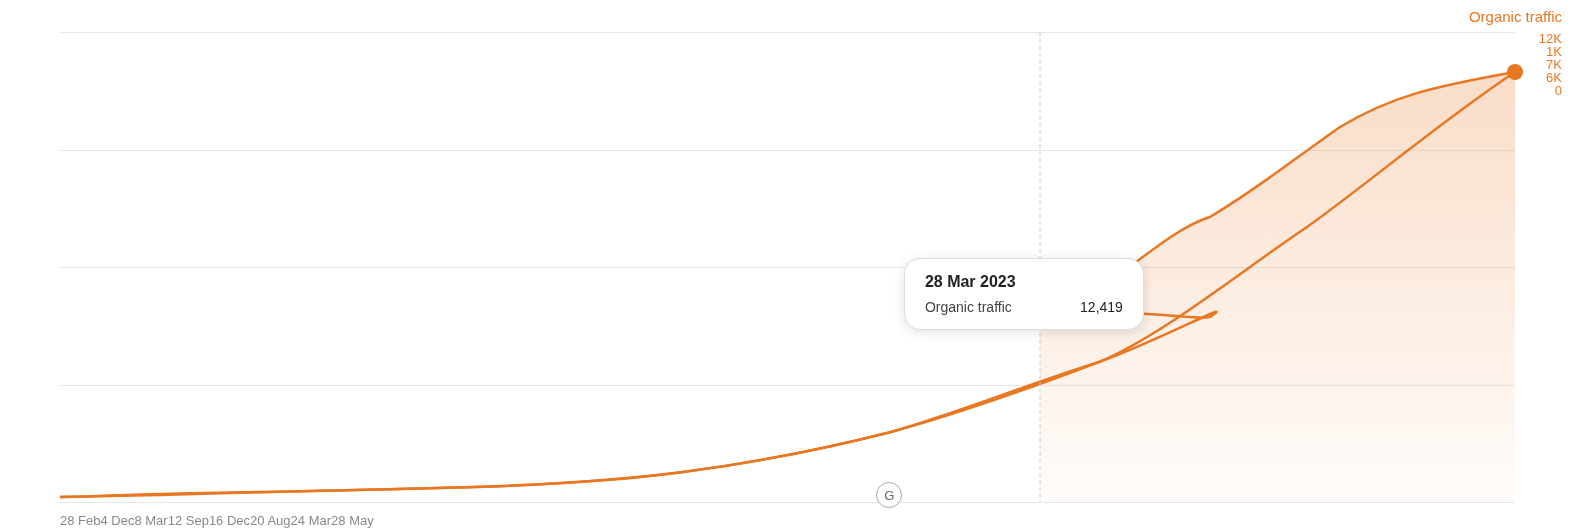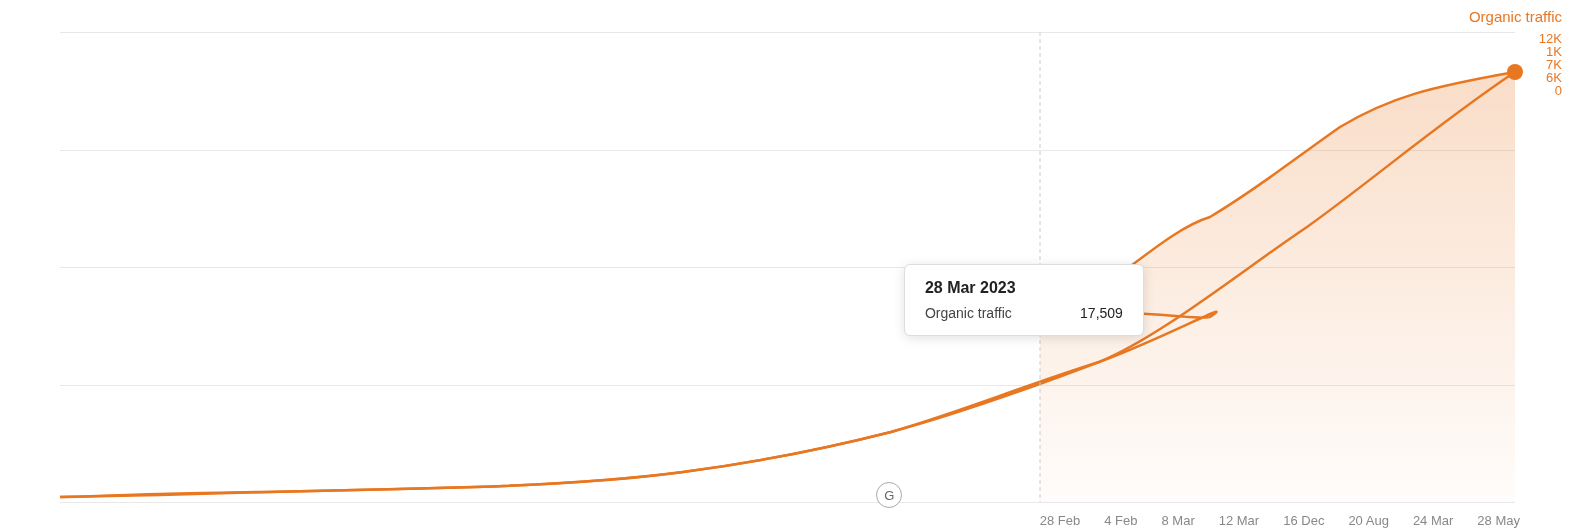--- a/index.html
+++ b/index.html
@@ -40,22 +40,21 @@
       font-size: 13px;
       text-align: right;
       line-height: 1;
     }
     .x-axis-labels {
       position: absolute;
       bottom: 4px;
       left: 60px;
       right: 60px;
       display: flex;
-      justify-content: flex-end;
-      gap: 24px;
+      justify-content: flex-start;
     }
     .x-label {
       color: #888;
       font-size: 13px;
       text-align: center;
     }
     .chart-area {
       position: absolute;
       top: 32px;
       left: 60px;
@@ -80,25 +79,24 @@
       position: absolute;
       top: 0; left: 0; right: 0; bottom: 0;
       width: 100%;
       height: 100%;
       overflow: visible;
     }
     .tooltip-box {
       position: absolute;
       background: white;
       border: 1px solid #ddd;
-      border-radius: 6px;
+      border-radius: 16px;
       padding: 14px 20px;
       box-shadow: 0 2px 12px rgba(0,0,0,0.12);
       min-width: 240px;
-      margin-top: 6px;
     }
     .tooltip-date {
       font-weight: 700;
       font-size: 16px;
       color: #222;
       margin-bottom: 8px;
     }
     .tooltip-row {
       display: flex;
       justify-content: space-between;
@@ -212,29 +210,29 @@
       top: calc(100% - 20px);
     ">G</div>
 
     <div class="tooltip-box" style="
       left: 58%;
       top: 48%;
     ">
       <div class="tooltip-date">28 Mar 2023</div>
       <div class="tooltip-row">
         <span class="tooltip-metric">Organic traffic</span>
-        <span class="tooltip-value">17,509</span>
+        <span class="tooltip-value">12,419</span>
       </div>
     </div>
   </div>
 
   <div class="x-axis-labels">
     <span class="x-label">28 Feb</span>
-    <span class="x-label">4 Feb</span>
+    <span class="x-label">4 Dec</span>
     <span class="x-label">8 Mar</span>
-    <span class="x-label">12 Mar</span>
+    <span class="x-label">12 Sep</span>
     <span class="x-label">16 Dec</span>
     <span class="x-label">20 Aug</span>
     <span class="x-label">24 Mar</span>
     <span class="x-label">28 May</span>
   </div>
 
 </div>
 
 </body></html>

